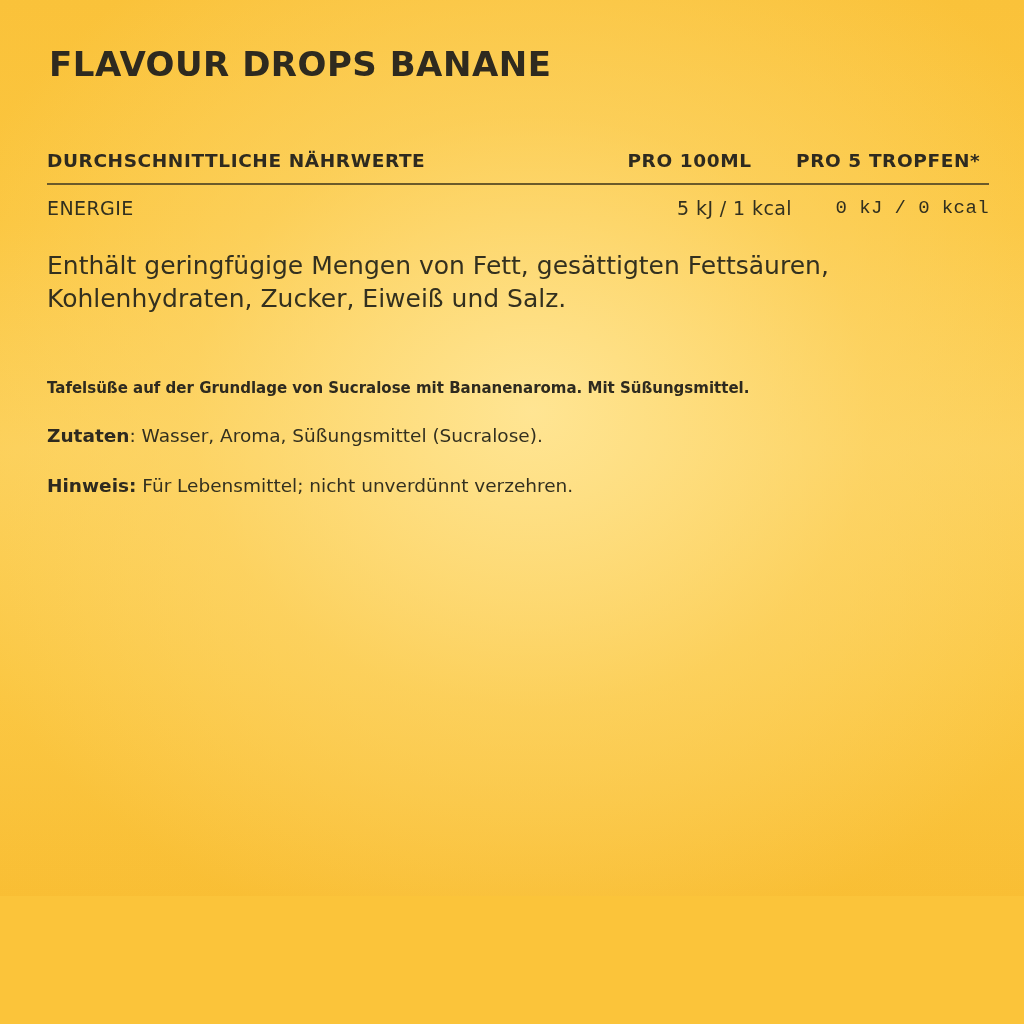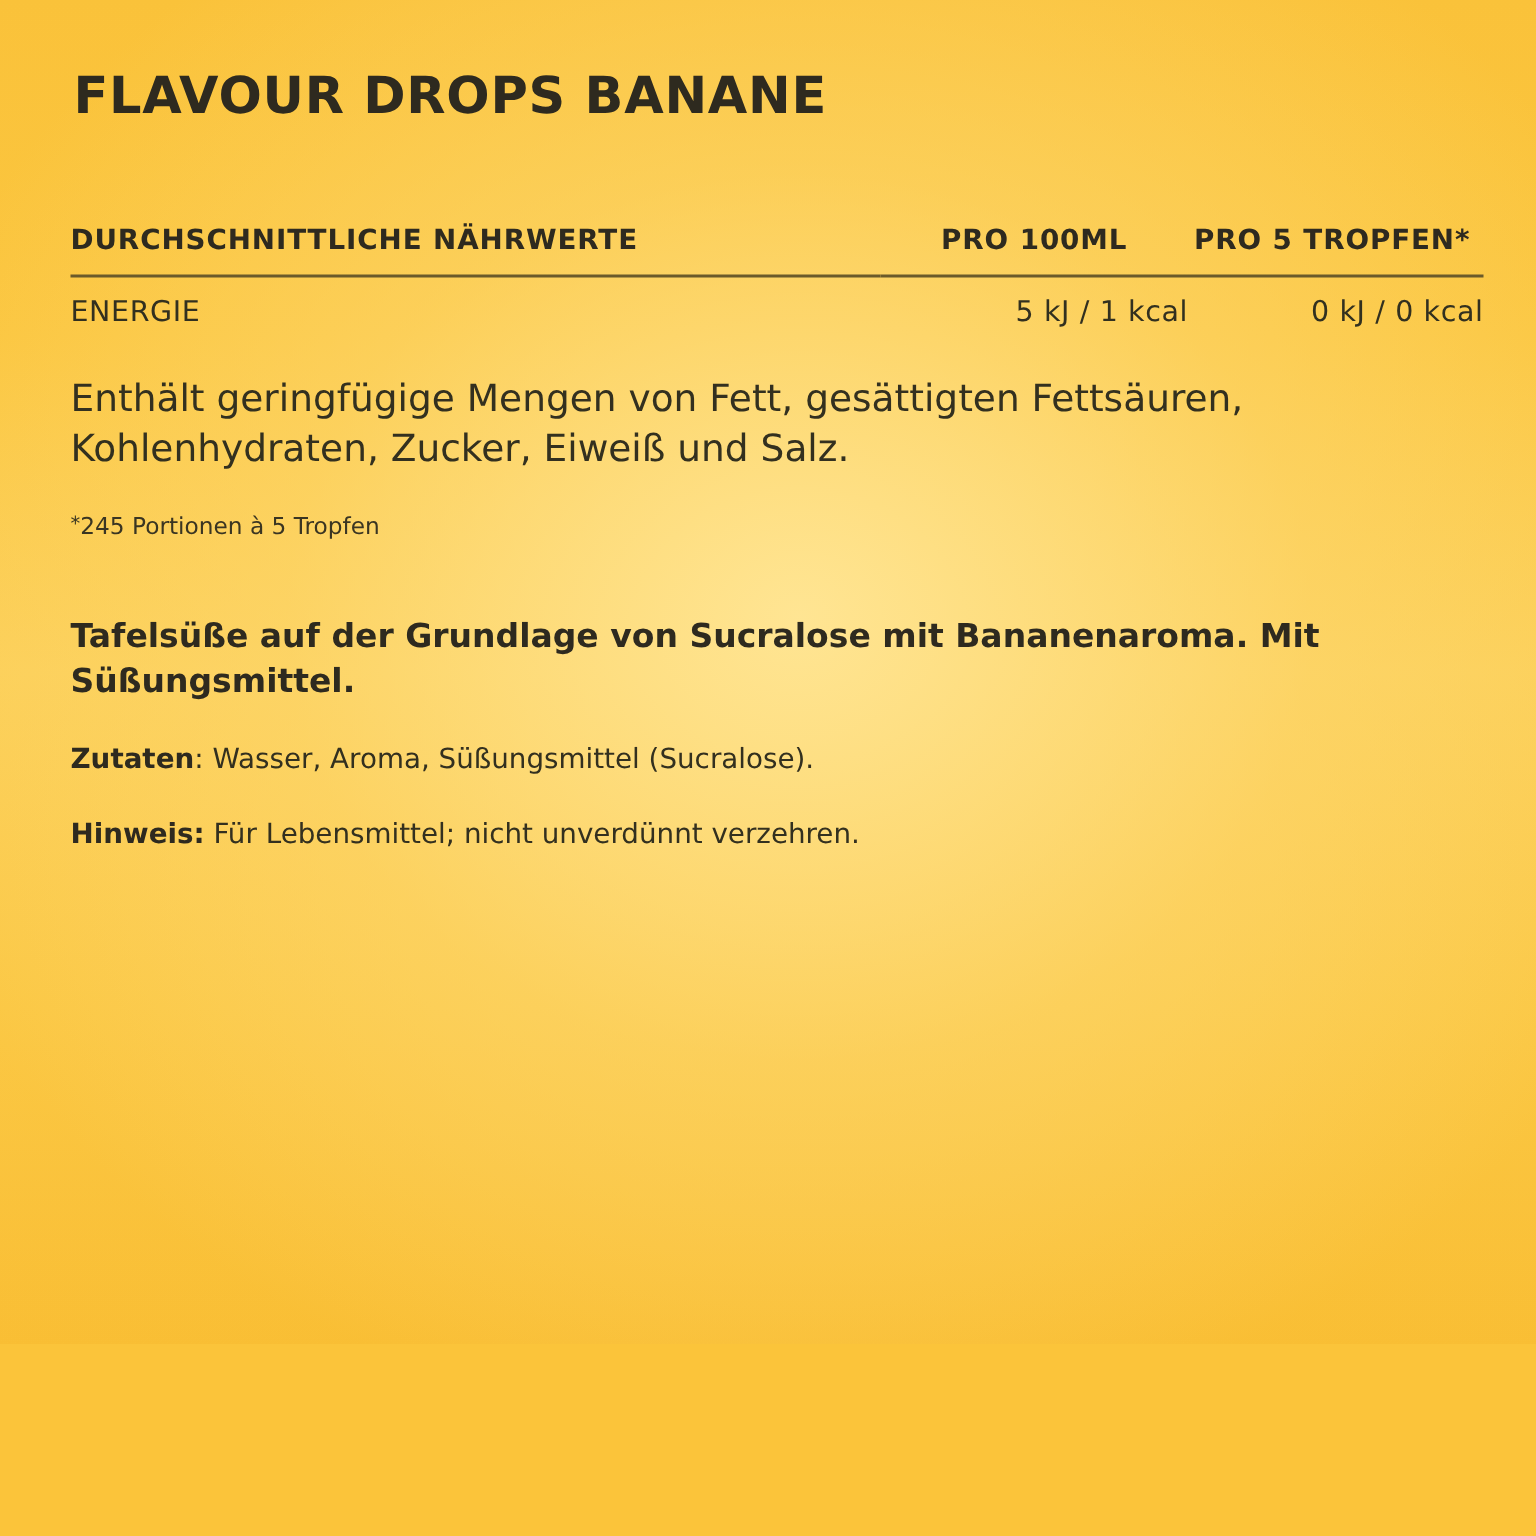--- a/index.html
+++ b/index.html
@@ -53,42 +53,42 @@
   table.nutri-table th.col-b { width: 205px; text-align: center; padding-right: 4px; }
   table.nutri-table th.col-c { width: 193px; text-align: left; }
   table.nutri-table tbody tr td {
     border-top: 2px solid #6b5a2a;
     padding: 12px 0 0 0;
     font-size: 19px;
     letter-spacing: 0.4px;
     color: #32301f;
   }
   table.nutri-table tbody td.val-a { text-align: right; padding-right: 4px; margin-top: 36px; }
-  table.nutri-table tbody td.val-b { text-align: right; }
+  table.nutri-table tbody td.val-b { text-align: right; font-family: Liberation Mono, monospace; }
 
   .note {
     margin-top: 30px;
     font-size: 25px;
     line-height: 1.32;
     max-width: 900px;
     color: #33301f;
   }
   .portions {
     margin-top: 27px;
     font-size: 15.5px;
     color: #3a3522;
   }
   .portions .star { font-size: 13px; vertical-align: top; }
 
   .block {
     margin-top: 0;
   }
   .headline-bold {
-    margin-top: 50px;
-    font-size: 22px;
+    margin-top: 63px;
+    font-size: 15px;
     font-weight: 700;
     line-height: 1.35;
     color: #2e2a1f;
     max-width: 860px;
   }
   .para {
     margin-top: 25px;
     font-size: 18.5px;
     line-height: 1.35;
     color: #33301f;
@@ -118,21 +118,20 @@
         <tr>
           <td>ENERGIE</td>
           <td class="val-a">5 kJ / 1 kcal</td>
           <td class="val-b">0 kJ / 0 kcal</td>
         </tr>
       </tbody>
     </table>
 
     <p class="note">Enthält geringfügige Mengen von Fett, gesättigten Fettsäuren, Kohlenhydraten, Zucker, Eiweiß und Salz.</p>
 
-    <p class="portions"><span class="star">*</span><span>245 Portionen à 5 Tropfen</span></p>
   </div>
 
   <div class="block">
     <p class="headline-bold">Tafelsüße auf der Grundlage von Sucralose mit Bananenaroma. Mit Süßungsmittel.</p>
 
     <p class="para"><span class="lead">Zutaten</span><span>: </span><span>Wasser, Aroma, Süßungsmittel (Sucralose).</span></p>
 
 
     <p class="para"><span class="lead">Hinweis:</span><span> Für Lebensmittel; nicht unverdünnt verzehren.</span></p>
   </div>

